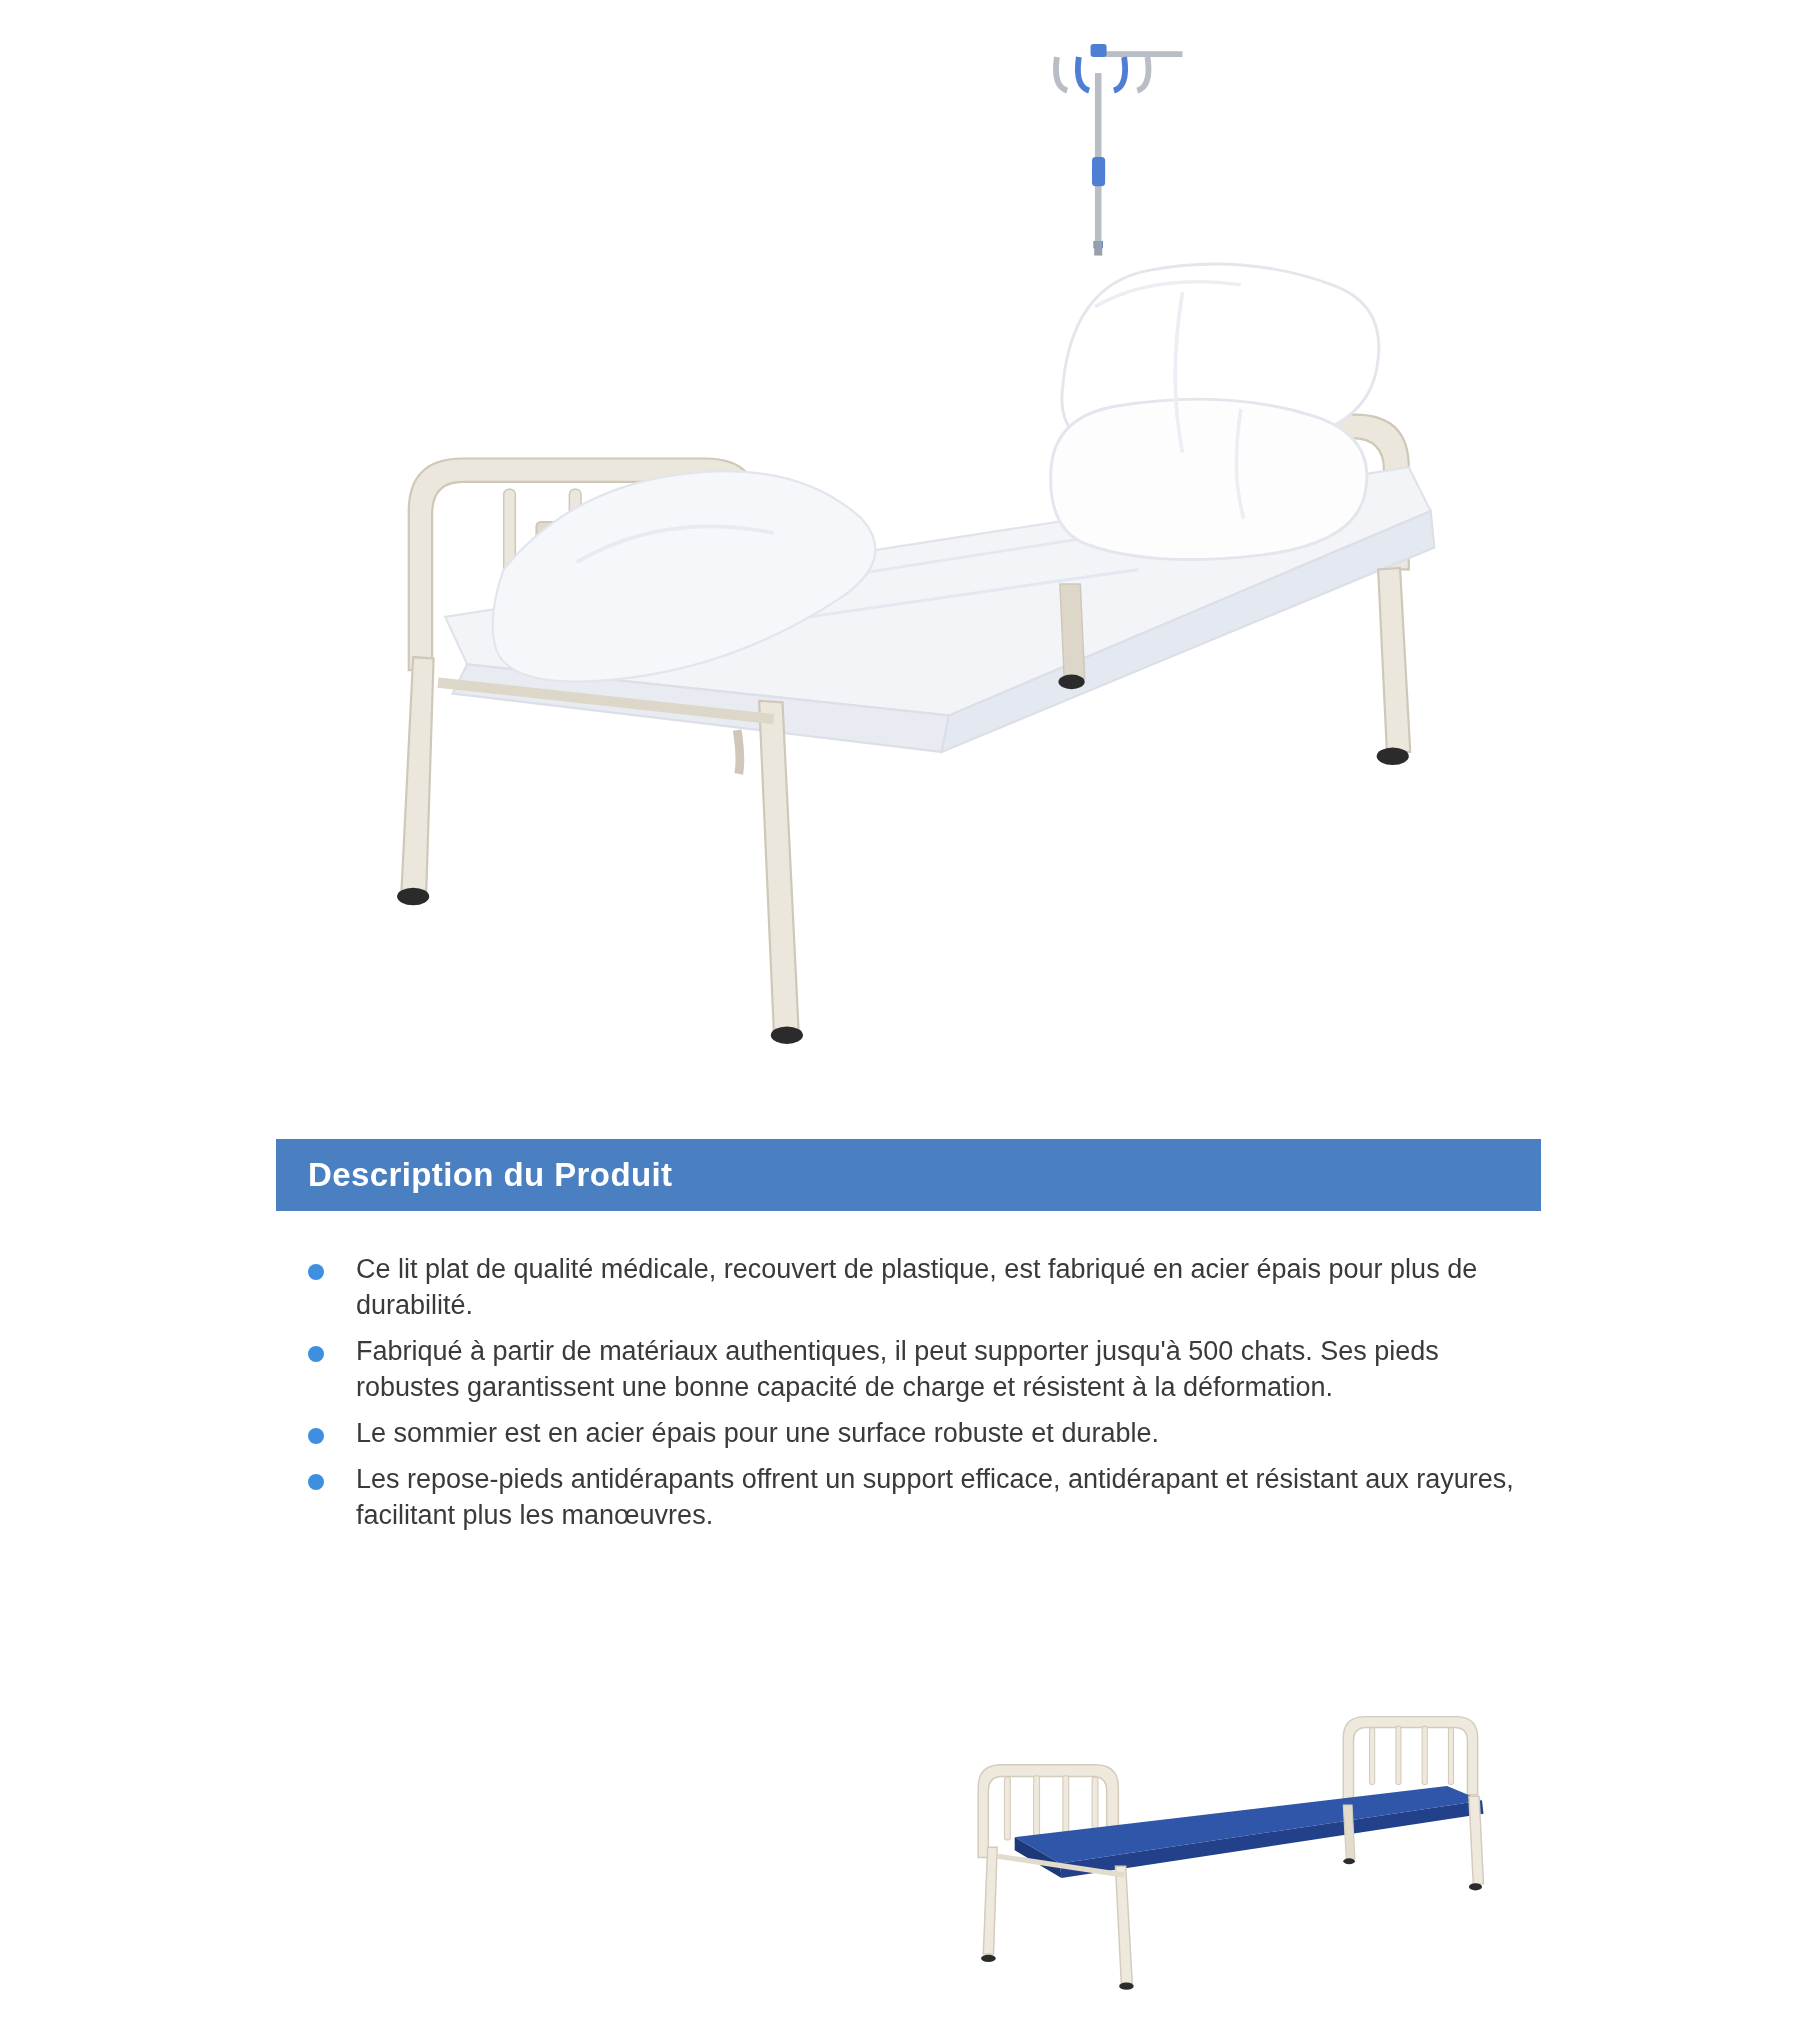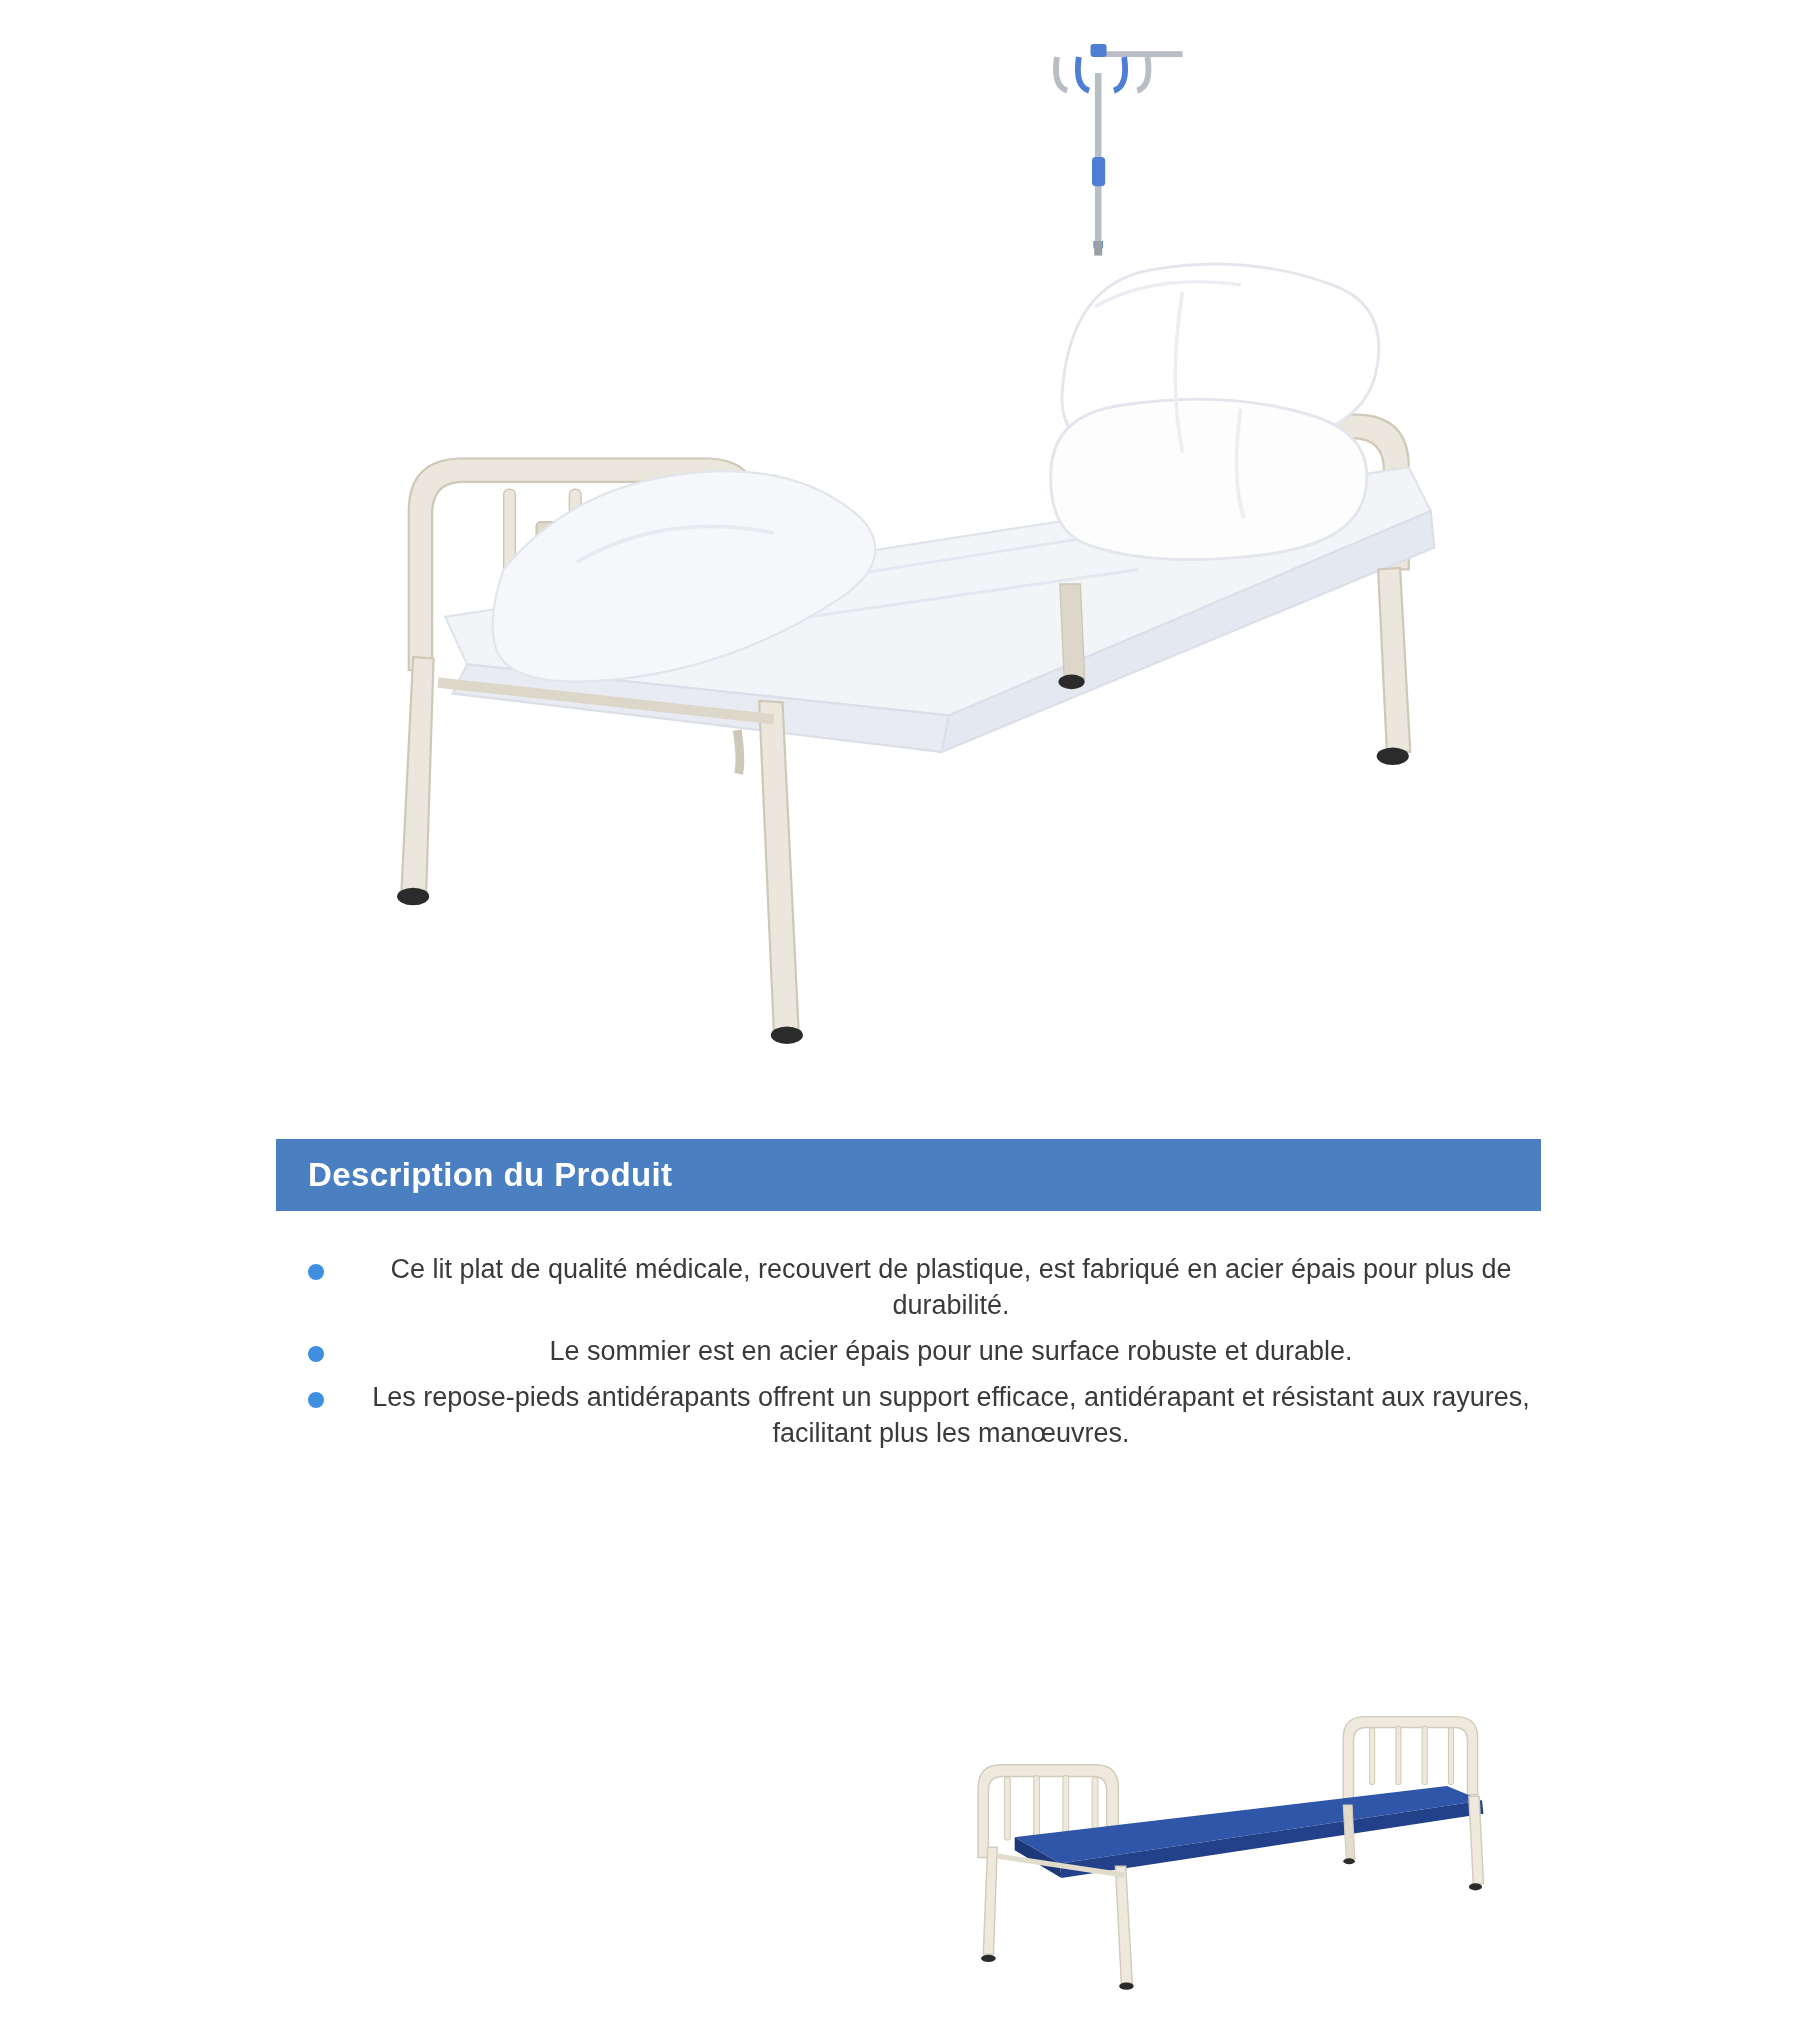--- a/index.html
+++ b/index.html
@@ -55,21 +55,20 @@
     letter-spacing: 0.4px;
     font-family: "Liberation Sans", sans-serif;
   }
 
   
   .desc {
     position: absolute;
     left: 276px;
     top: 1252px;
     width: 1270px;
-    text-align: center;
   }
   .desc ul {
     list-style: none;
     margin: 0;
     padding: 0;
   }
   .desc li {
     position: relative;
     padding-left: 80px;
     margin-bottom: 10.2px;
@@ -177,20 +176,24 @@
   </div>
 
   <div class="desc">
     <ul>
       <li>
         <span class="bullet"></span>
         <span>Ce lit plat de qualité médicale, recouvert de plastique, est fabriqué en acier épais pour plus de durabilité.</span>
       </li>
       <li>
         <span class="bullet"></span>
+        <span>Fabriqué à partir de matériaux authentiques, il peut supporter jusqu'à 500 chats. Ses pieds robustes garantissent une bonne capacité de charge et résistent à la déformation.</span>
+      </li>
+      <li>
+        <span class="bullet"></span>
         <span>Le sommier est en acier épais pour une surface robuste et durable.</span>
       </li>
       <li>
         <span class="bullet"></span>
         <span>Les repose-pieds antidérapants offrent un support efficace, antidérapant et résistant aux rayures, facilitant plus les manœuvres.</span>
       </li>
     </ul>
   </div>
 
   <div class="photo2">

